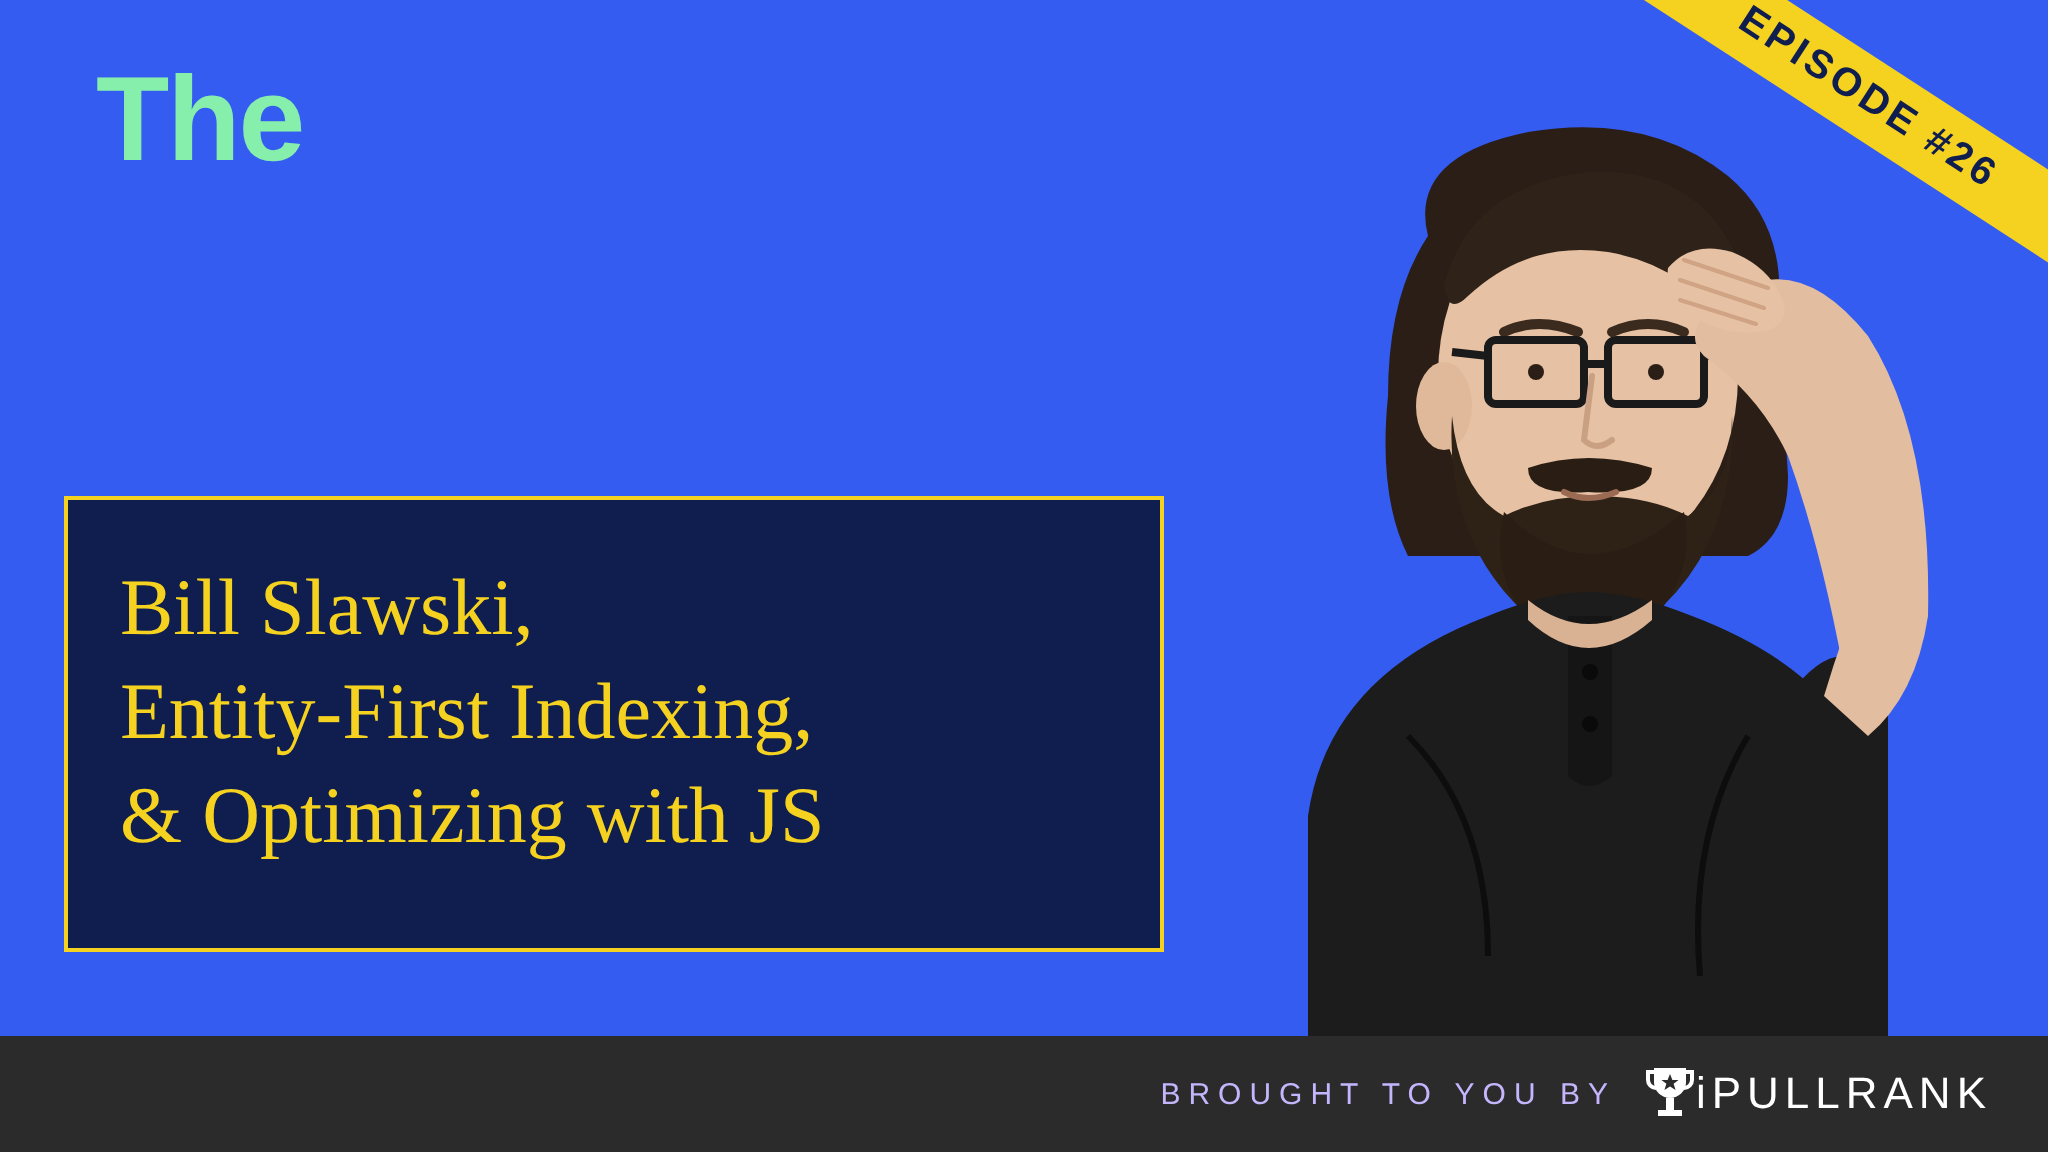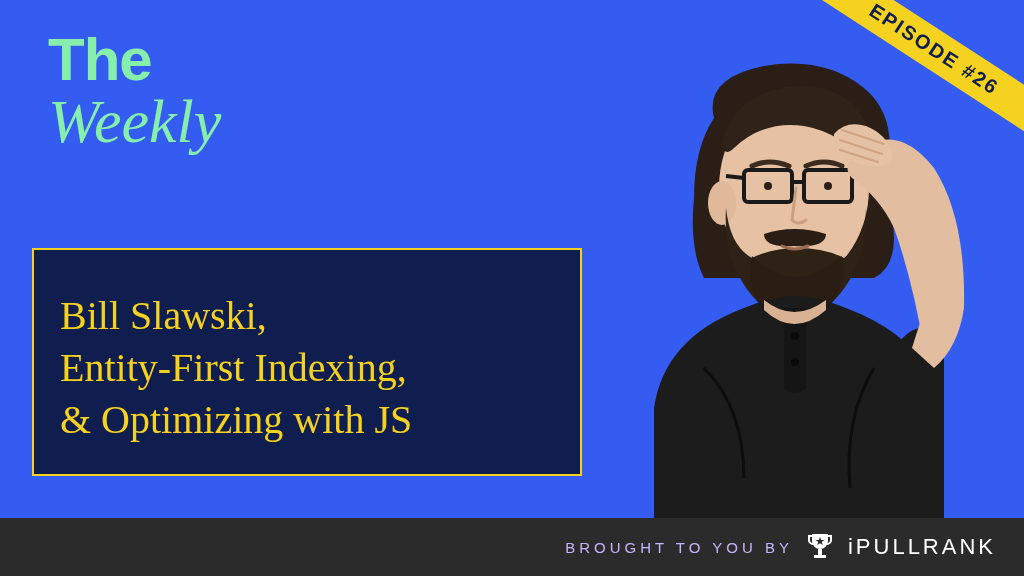--- a/index.html
+++ b/index.html
@@ -51,21 +51,21 @@
   .topic-box {
     position: absolute;
     left: 32px;
     top: 248px;
     width: 550px;
     height: 228px;
     background: #0f1d4f;
     border: 2px solid #f5d21f;
     padding: 28px 26px;
     display: flex;
-    align-items: flex-end;
+    align-items: flex-start;
   }
   .topic-text {
     color: #f5d21f;
     font-family: Georgia, 'Times New Roman', serif;
     font-size: 40px;
     line-height: 1.3;
     white-space: pre-line;
   }
 
   
@@ -93,37 +93,36 @@
   }
   .footer-text {
     color: #c4b5fd;
     font-size: 15px;
     letter-spacing: 4px;
     font-weight: 400;
   }
   .brand {
     display: flex;
     align-items: center;
-    gap: 15px;
+    gap: 0;
   }
   .brand-name {
     color: #ffffff;
     font-size: 22px;
     font-weight: 300;
     letter-spacing: 3px;
   }
 </style>
 </head>
 <body>
 
 <div class="stage">
 
   <div class="show-title">
     <div>The</div>
-    <div class="weekly">Weekly</div>
   </div>
 
   <div class="ribbon">
     <span>EPISODE #26</span>
   </div>
 
   <div class="person">
     <svg viewBox="0 0 380 470" width="380" height="470">
 
       <path d="M120 70 Q110 30 170 18 Q230 8 270 40 Q300 65 295 110 L300 190 Q300 220 280 230 L110 230 Q95 200 100 150 Q100 100 120 70 Z" fill="#2a1e16"></path>

